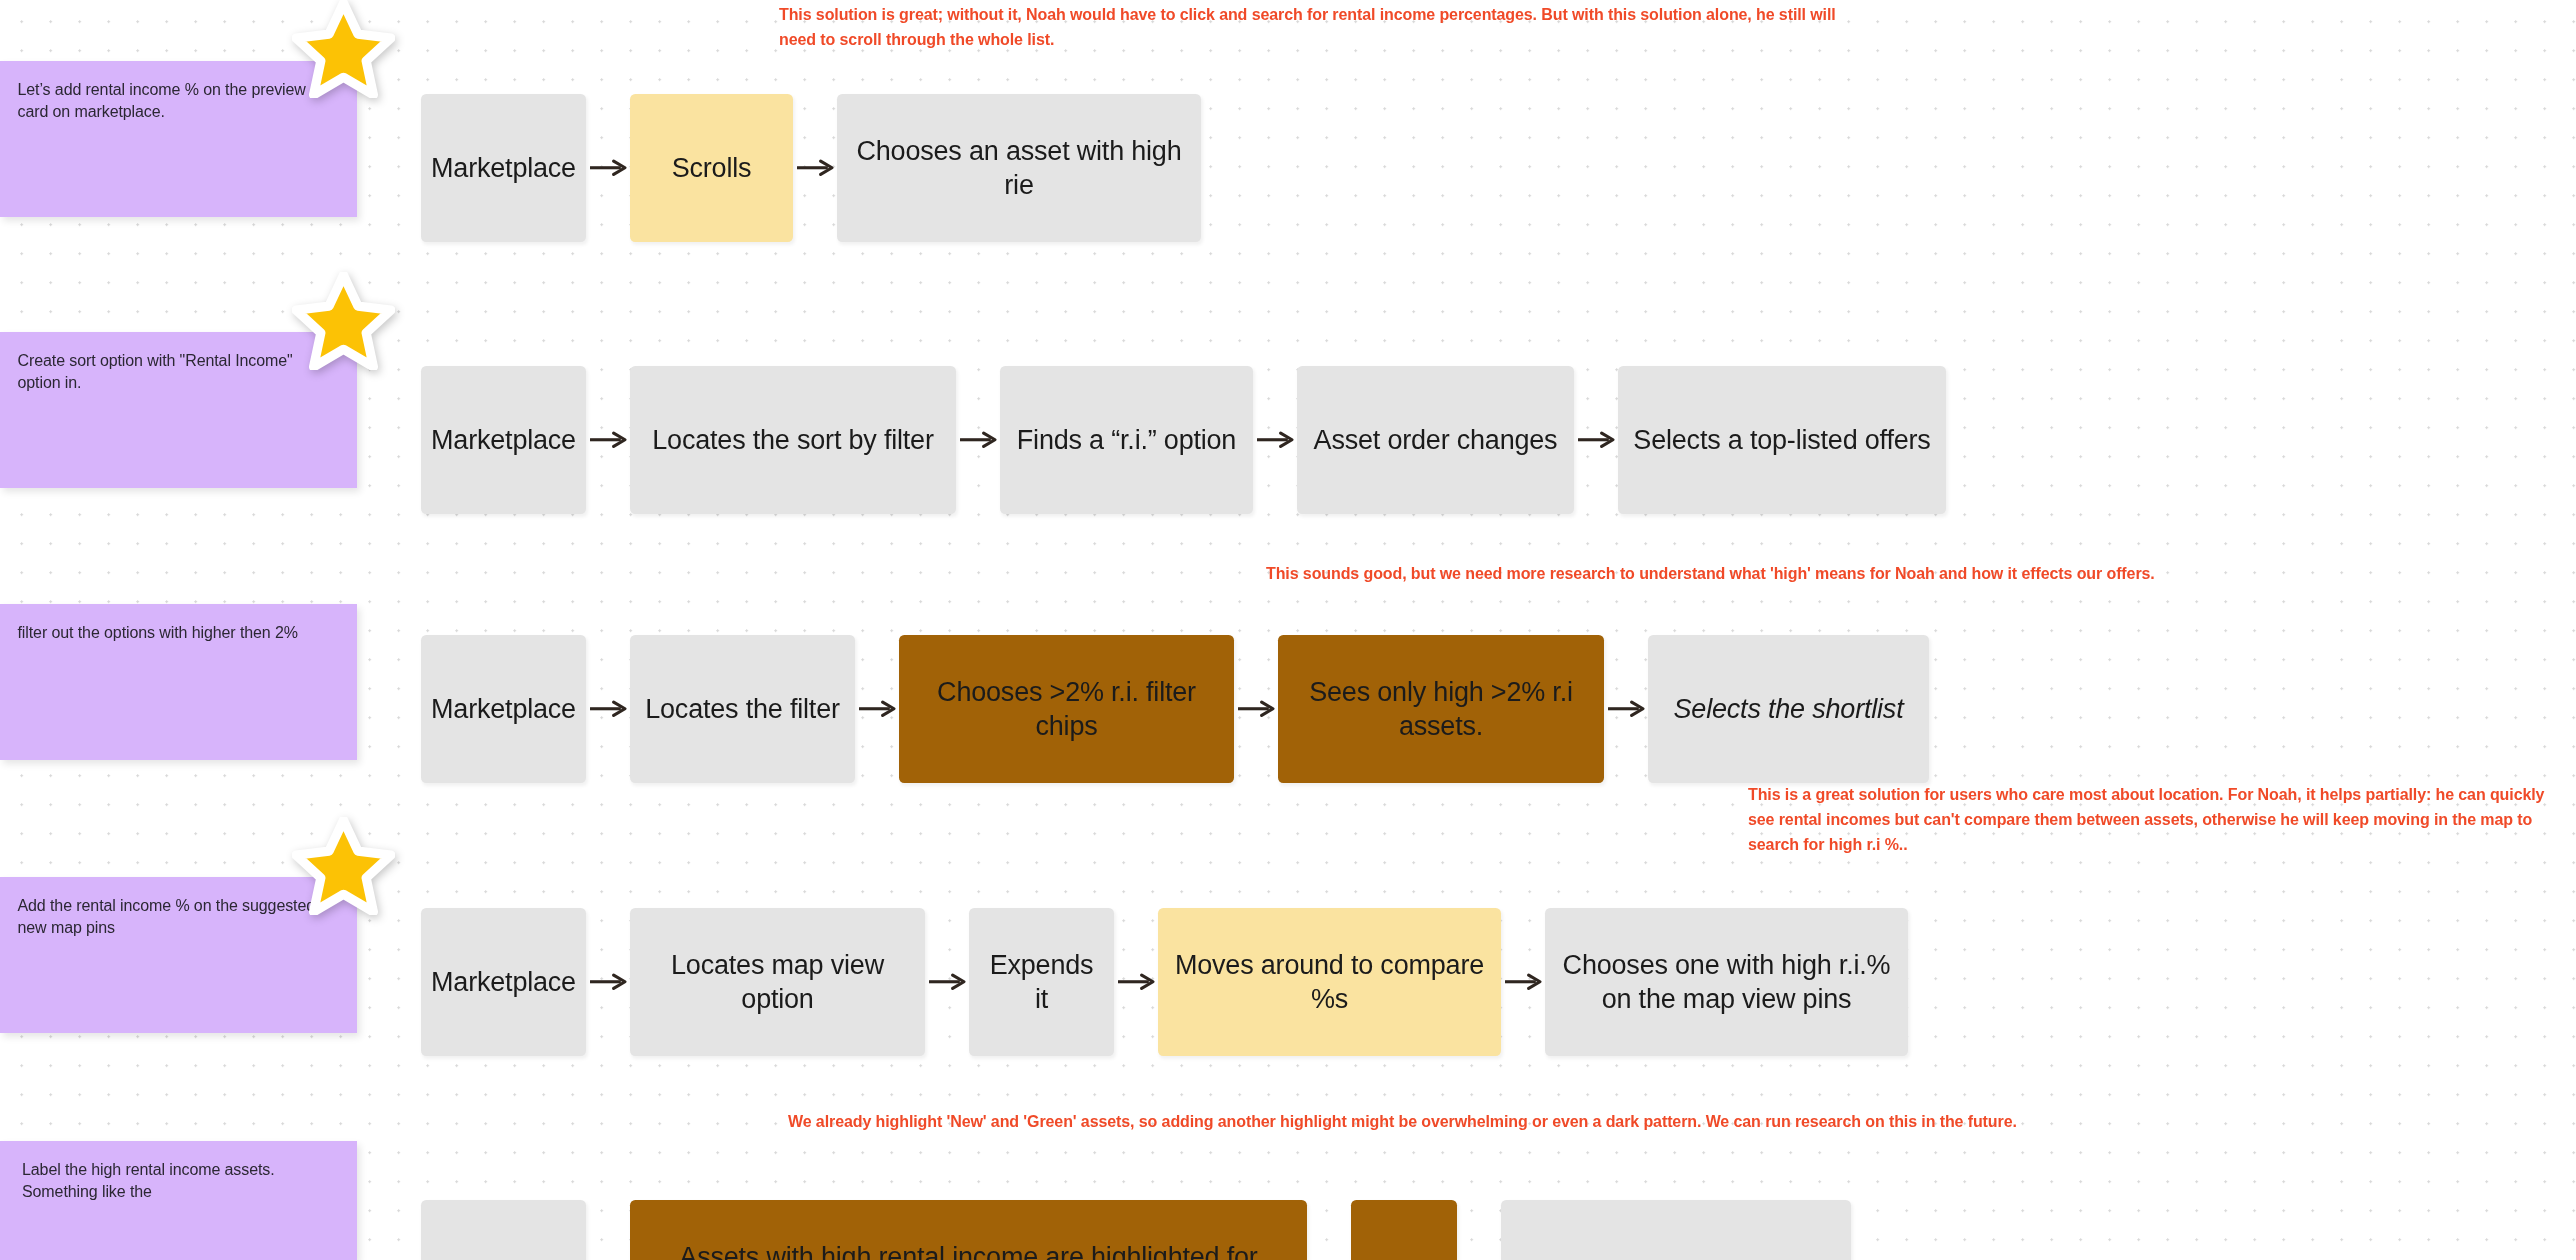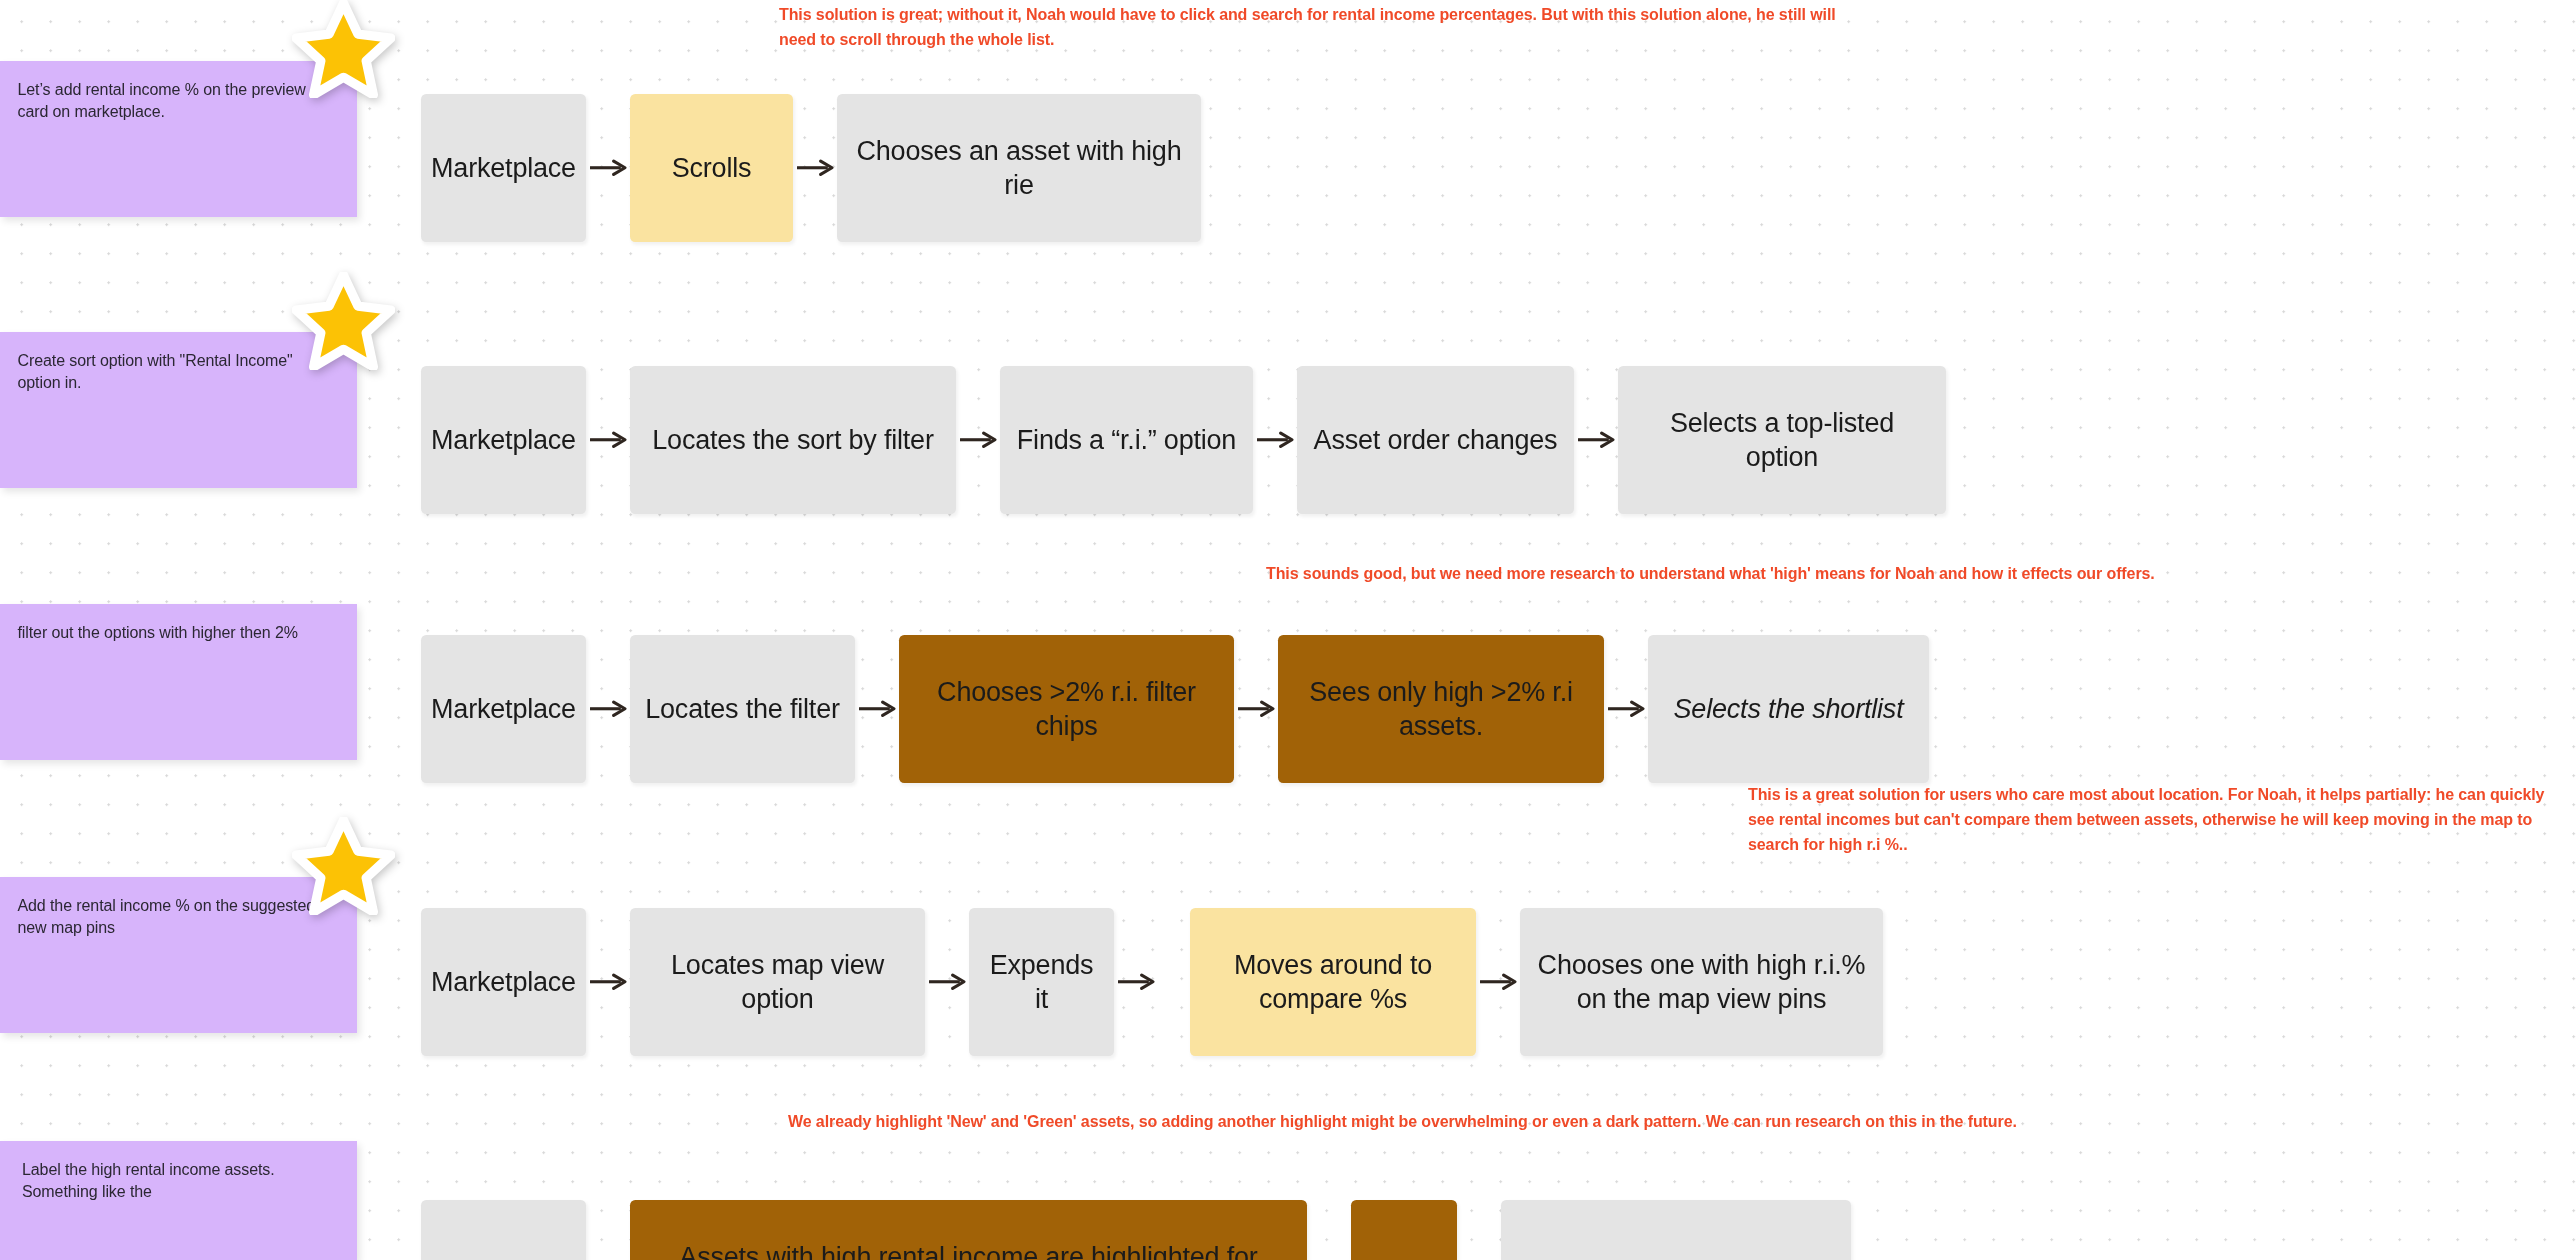--- a/index.html
+++ b/index.html
@@ -224,21 +224,21 @@
       <div class="node gray" style="width: 277px;">
         <span class="node-label">Asset order changes</span>
       </div>
       <div class="arrow">
         <svg width="38" height="17.5" viewBox="0 0 74 34" aria-hidden="true">
           <path d="M2 17 H62" stroke="#2f2620" stroke-width="6" stroke-linecap="butt"></path>
           <path d="M48 4 L70 17 L48 30" fill="none" stroke="#2f2620" stroke-width="6" stroke-linecap="round" stroke-linejoin="round"></path>
         </svg>
       </div>
       <div class="node gray" style="width: 328px;">
-        <span class="node-label">Selects a top-listed option</span>
+        <span class="node-label">Selects a top-listed offers</span>
       </div>
     </div>
   <div class="flow-row" id="row-3">
       <div class="node gray" style="width: 165px;">
         <span class="node-label">Marketplace</span>
       </div>
       <div class="arrow">
         <svg width="38" height="17.5" viewBox="0 0 74 34" aria-hidden="true">
           <path d="M2 17 H62" stroke="#2f2620" stroke-width="6" stroke-linecap="butt"></path>
           <path d="M48 4 L70 17 L48 30" fill="none" stroke="#2f2620" stroke-width="6" stroke-linecap="round" stroke-linejoin="round"></path>
@@ -296,21 +296,21 @@
       </div>
       <div class="node gray" style="width: 145px;">
         <span class="node-label">Expends it</span>
       </div>
       <div class="arrow">
         <svg width="38" height="17.5" viewBox="0 0 74 34" aria-hidden="true">
           <path d="M2 17 H62" stroke="#2f2620" stroke-width="6" stroke-linecap="butt"></path>
           <path d="M48 4 L70 17 L48 30" fill="none" stroke="#2f2620" stroke-width="6" stroke-linecap="round" stroke-linejoin="round"></path>
         </svg>
       </div>
-      <div class="node yellow" style="width: 286px; margin-left: 32px;">
+      <div class="node yellow" style="width: 343px;">
         <span class="node-label">Moves around to compare %s</span>
       </div>
       <div class="arrow">
         <svg width="38" height="17.5" viewBox="0 0 74 34" aria-hidden="true">
           <path d="M2 17 H62" stroke="#2f2620" stroke-width="6" stroke-linecap="butt"></path>
           <path d="M48 4 L70 17 L48 30" fill="none" stroke="#2f2620" stroke-width="6" stroke-linecap="round" stroke-linejoin="round"></path>
         </svg>
       </div>
       <div class="node gray" style="width: 363px;">
         <span class="node-label">Chooses one with high r.i.% on the map view pins</span>

